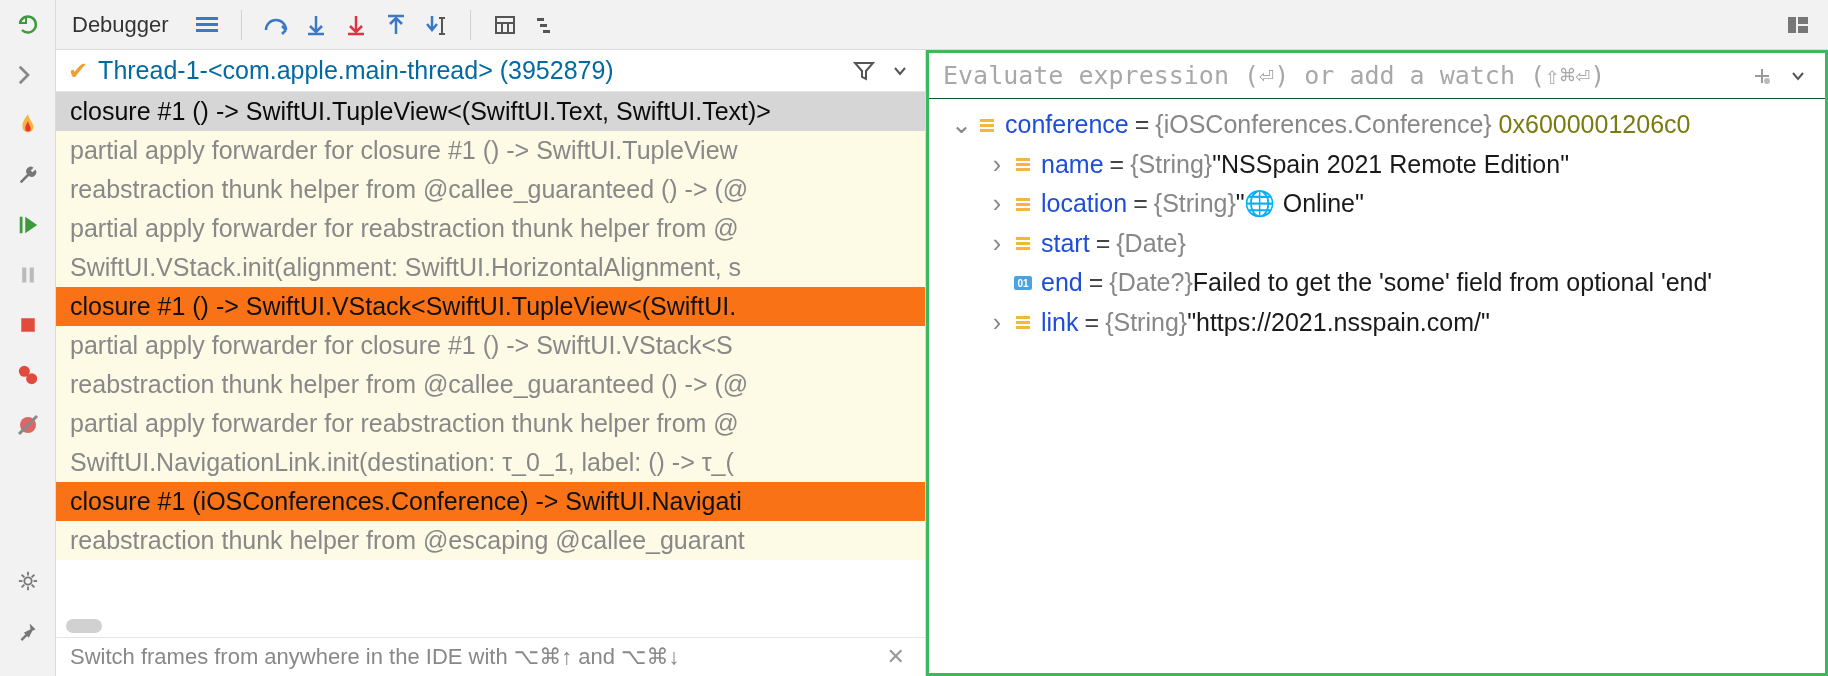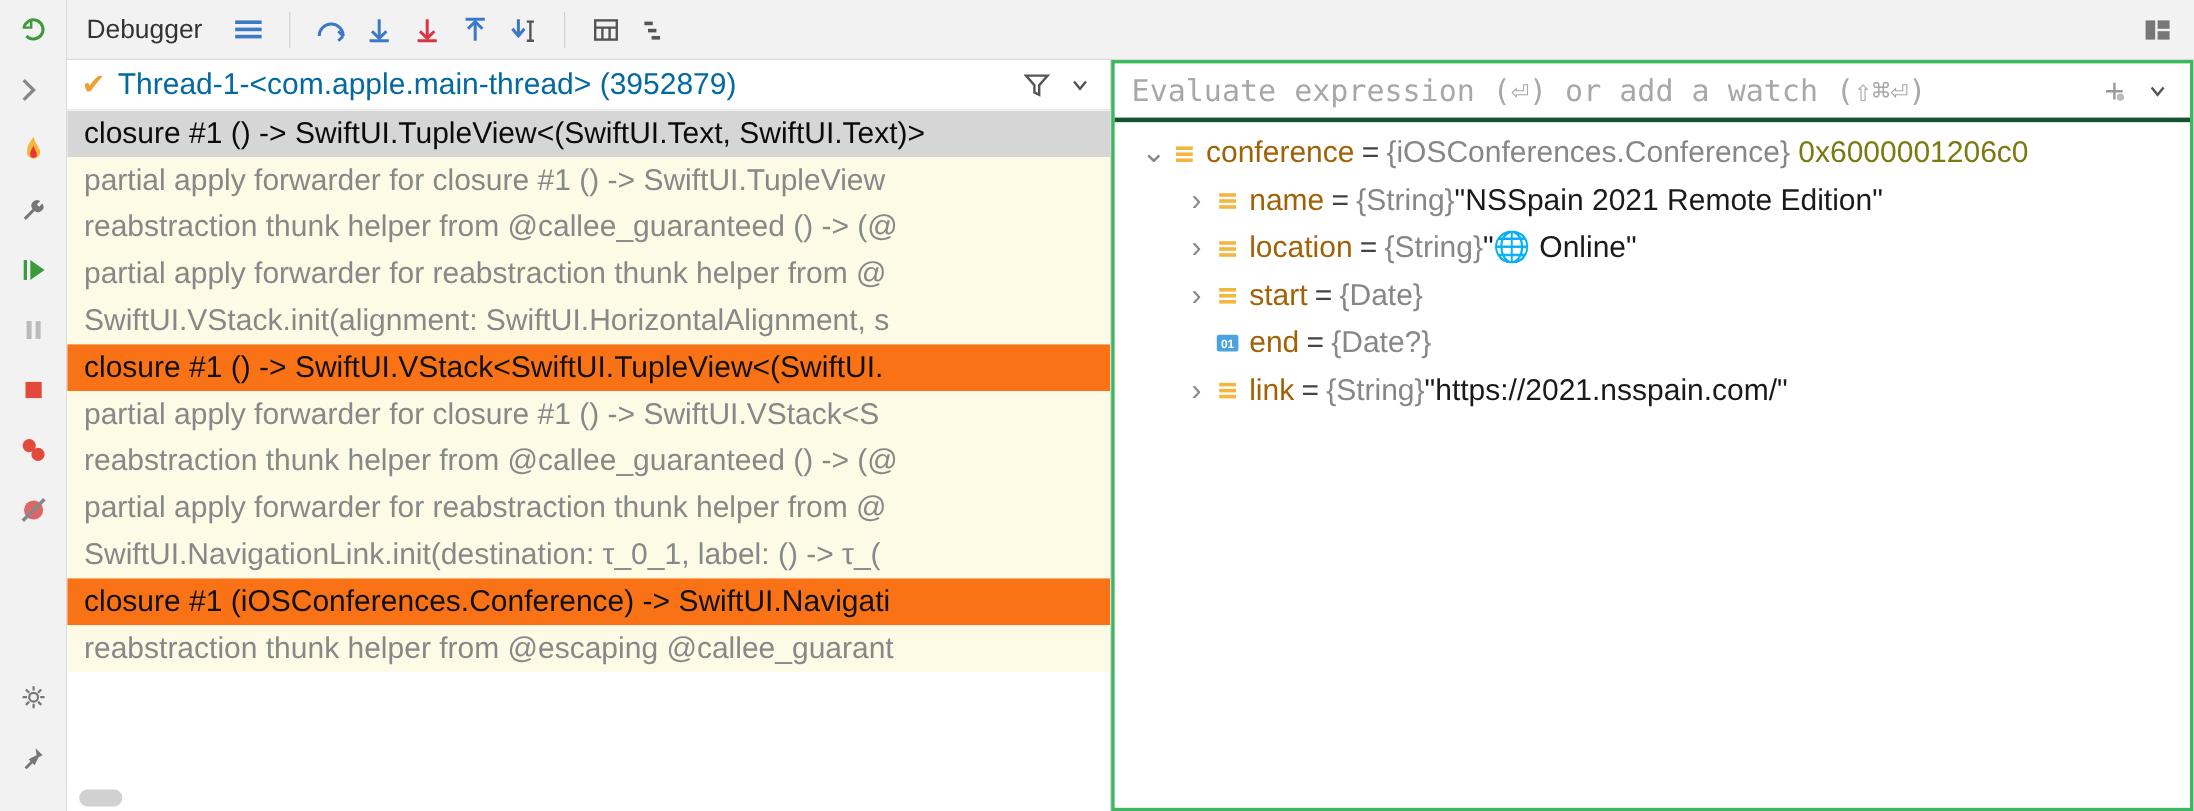--- a/index.html
+++ b/index.html
@@ -22,29 +22,29 @@
   .frames { flex:1; overflow:hidden; background:#fff;}
   .frame-row { padding: 2px 14px; font-size: 25px; white-space:nowrap; overflow:hidden; text-overflow:ellipsis; line-height: 1.4; cursor:pointer;}
   .frame-row.selected { background:#d6d6d6; color:#0b0b0b;}
   .frame-row.dim { background:#fdfbe6; color:#888;}
   .frame-row.normal { background:#f97316; color:#111;}
   .hint-bar { display:flex; align-items:center; padding: 6px 14px; border-top:1px solid #e5e5e5; background:#fff;}
   .scroll-thumb { width: 36px; height: 14px; border-radius: 7px; background:#d1d1d1; margin: 4px 0 4px 10px;}
   .hint-bar .hint { font-size: 22px; color:#888; flex:1;}
   .hint-bar .close { color:#999; font-size:22px; cursor:pointer; padding:0 6px;}
   .right-pane { flex:1; display:flex; flex-direction:column; border: 3px solid #3cb95f; }
-  .eval-bar { display:flex; align-items:center; padding: 8px 14px; border-bottom:4px solid #14532d; background:#fff; }
+  .eval-bar { display:flex; align-items:center; padding: 8px 14px; border-bottom:1px solid #14532d; background:#fff; }
   .eval-bar .placeholder { font-size: 25px; color:#a8a8a8; font-family: "Menlo","Consolas",monospace; flex:1;}
   .eval-bar .tool2 { width:26px; height:26px; margin-left:10px; cursor:pointer; display:flex; align-items:center; justify-content:center;}
   .vars { flex:1; background:#fff; padding: 6px 0; overflow:auto;}
   .var-row { display:flex; align-items:center; font-size: 25px; line-height: 1.5; padding: 1px 14px; white-space:nowrap; cursor:default;}
   .var-row .arrow { width: 20px; text-align:center; color:#888; cursor:pointer; user-select:none;}
   .var-row .arrow.empty { visibility:hidden;}
   .var-row .ficon { width: 22px; height: 22px; margin: 0 8px 0 4px; display:inline-flex; align-items:center; justify-content:flex-end;}
-  .var-row .name { color:#a16207;}
+  .var-row .name { color:#1d4ed8;}
   .var-row .eq { color:#444; margin: 0 6px;}
   .var-row .type { color:#878787;}
   .var-row .val { color:#1a1a1a;}
   .var-row .addr { color:#7a7a10;}
   .indent-1 { padding-left: 22px; }
   .indent-2 { padding-left: 58px; }
   svg { display:block; }
 </style>
 </head>
 <body>
@@ -223,20 +223,24 @@
             <div class="frame-row dim">SwiftUI.VStack.init(alignment: SwiftUI.HorizontalAlignment, s</div>
             <div class="frame-row normal">closure #1 () -&gt; SwiftUI.VStack&lt;SwiftUI.TupleView&lt;(SwiftUI.</div>
             <div class="frame-row dim">partial apply forwarder for closure #1 () -&gt; SwiftUI.VStack&lt;S</div>
             <div class="frame-row dim">reabstraction thunk helper from @callee_guaranteed () -&gt; (@</div>
             <div class="frame-row dim">partial apply forwarder for reabstraction thunk helper from @</div>
             <div class="frame-row dim">SwiftUI.NavigationLink.init(destination: τ_0_1, label: () -&gt; τ_(</div>
             <div class="frame-row normal">closure #1 (iOSConferences.Conference) -&gt; SwiftUI.Navigati</div>
             <div class="frame-row dim">reabstraction thunk helper from @escaping @callee_guarant</div>
           </div>
         <div class="scroll-thumb"></div>
+        <div class="hint-bar">
+          <span class="hint">Switch frames from anywhere in the IDE with ⌥⌘↑ and ⌥⌘↓</span>
+          <span class="close">✕</span>
+        </div>
       </div>
 
       <div class="right-pane">
         <div class="eval-bar">
           <span class="placeholder">Evaluate expression (⏎) or add a watch (⇧⌘⏎)</span>
           <div class="tool2">
             <svg width="20" height="20" viewBox="0 0 20 20">
                 <line x1="10" y1="3" x2="10" y2="17" stroke="#999" stroke-width="2"></line>
                 <line x1="3" y1="10" x2="17" y2="10" stroke="#999" stroke-width="2"></line>
                 <circle cx="15" cy="15" r="3" fill="#bbb"></circle>
@@ -310,20 +314,21 @@
                 <span class="arrow empty">·</span>
                 <span class="ficon">
                   <svg width="20" height="16" viewBox="0 0 20 16">
                     <rect x="1" y="1" width="18" height="14" rx="2" fill="#4aa3e0"></rect>
                     <text x="10" y="12" font-size="10" fill="#fff" text-anchor="middle" font-family="Arial" font-weight="bold">01</text>
                   </svg>
                 </span>
                 <span class="name">end</span>
                 <span class="eq"> = </span>
                 <span class="type">{Date?}</span> 
+                <span class="val">Failed to get the 'some' field from optional 'end'</span>
               </div>
               <div class="var-row indent-2">
                 <span class="arrow">›</span>
                 <span class="ficon">
                   <svg width="20" height="20" viewBox="0 0 20 20">
                     <rect x="3" y="4" width="14" height="3" fill="#f4b63f"></rect>
                     <rect x="3" y="9" width="14" height="3" fill="#f4b63f"></rect>
                     <rect x="3" y="14" width="14" height="3" fill="#f4b63f"></rect>
                   </svg>
                 </span>

